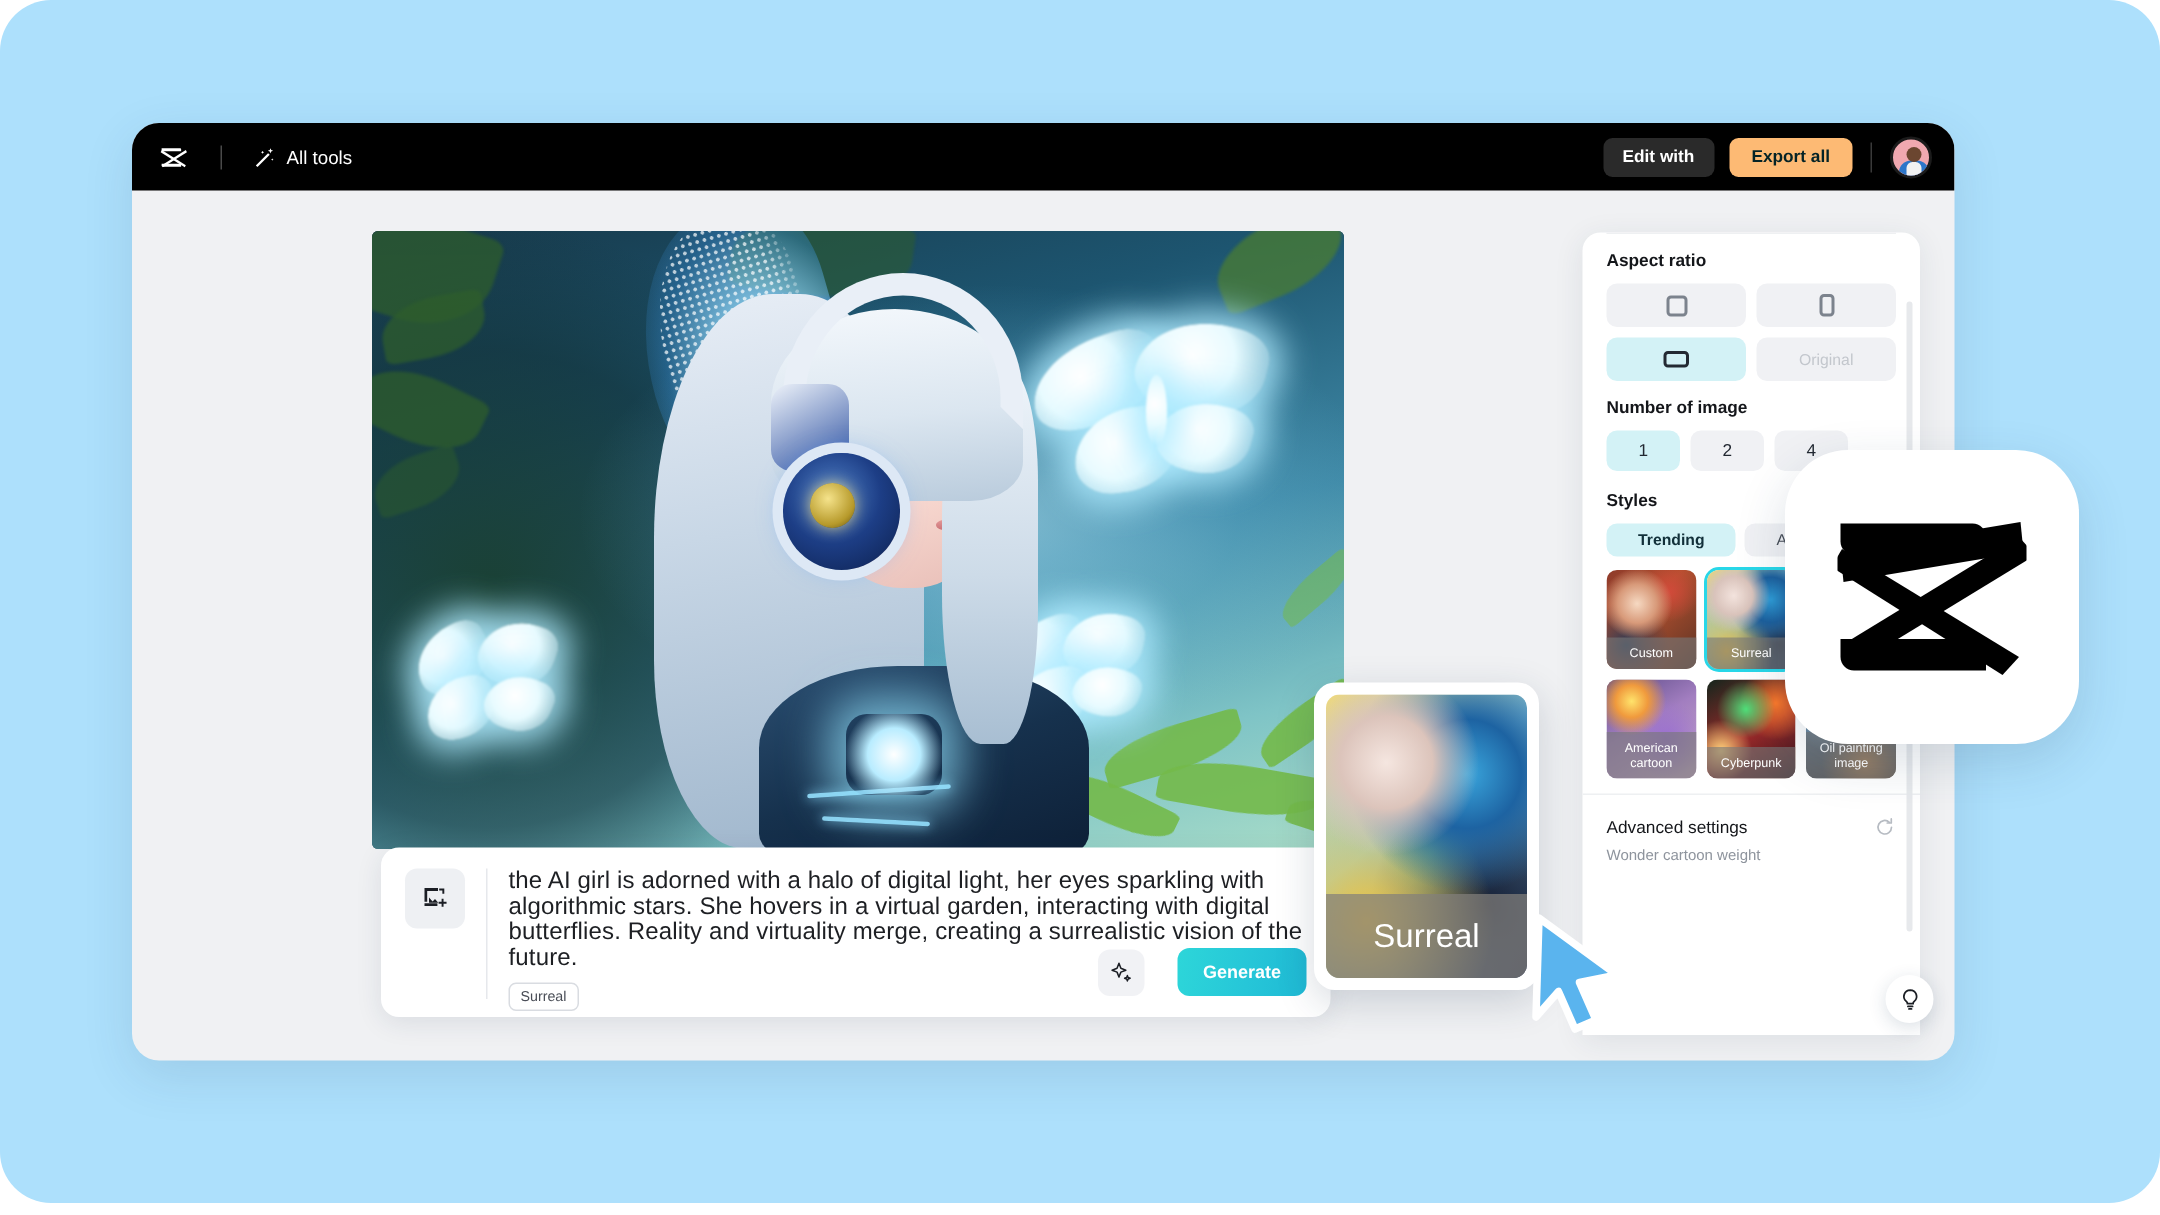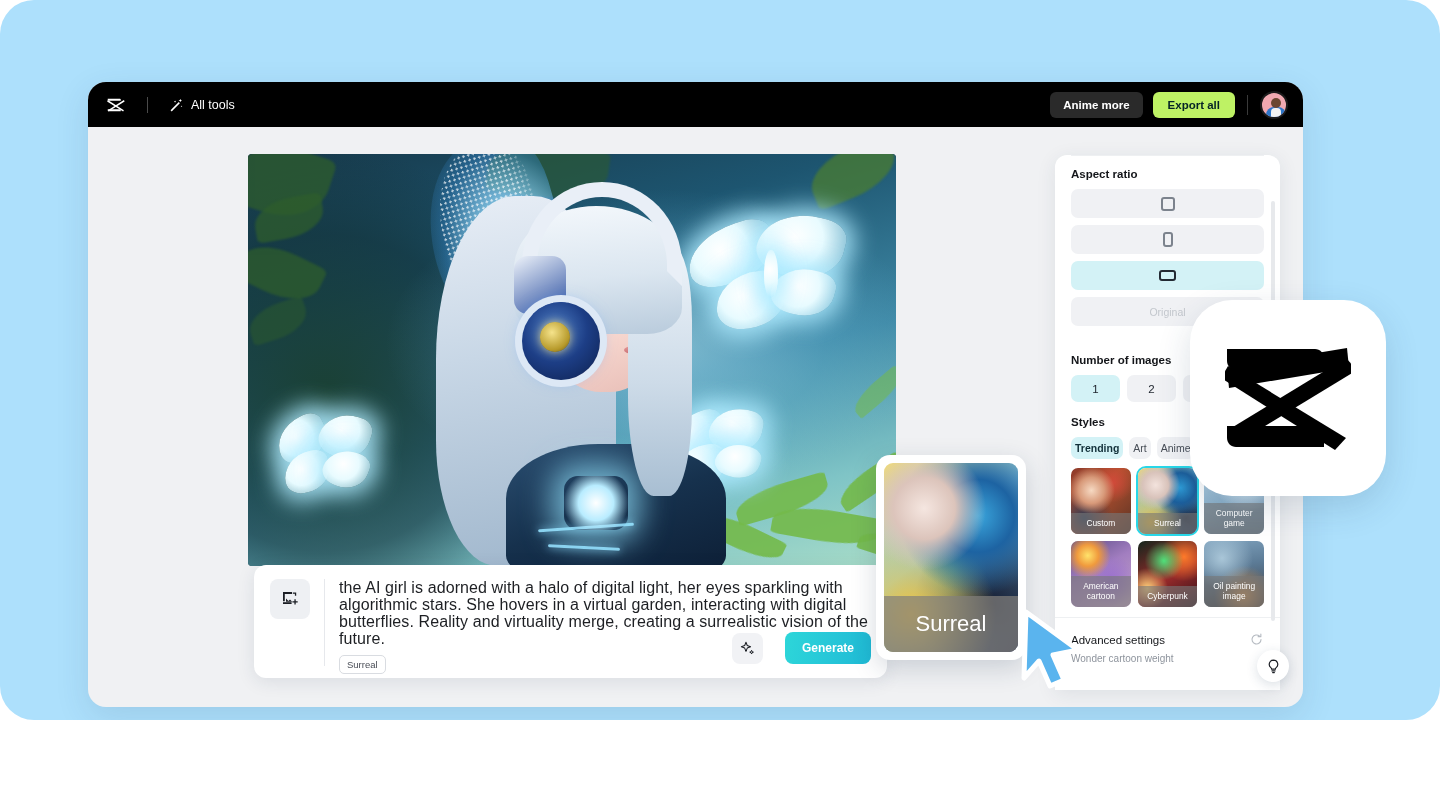--- a/index.html
+++ b/index.html
@@ -6,21 +6,21 @@
   html, body {
     width: 1440px; height: 810px;
     font-family: "Liberation Sans", sans-serif;
     overflow: hidden;
   }
   body { background: #ffffff; }
 
   
   .canvas {
     position: absolute; left: 0; top: 0;
-    width: 1440px; height: 720px;
+    width: 1440px; height: 802px;
     background: #ade0fc;
     border-radius: 34px;
     overflow: hidden;
   }
 
   
   .app-window {
     position: absolute; left: 88px; top: 82px;
     width: 1215px; height: 625px;
     background: #f0f1f3;
@@ -50,21 +50,21 @@
     margin-left: auto; display: flex; align-items: center; gap: 10px;
     padding-right: 15px;
   }
   .btn-editmore {
     background: #2a2a2a; color: #fff;
     font-size: 11.5px; font-weight: bold;
     padding: 7px 13px; border-radius: 6px; border: none;
     cursor: pointer; white-space: nowrap;
   }
   .btn-exportall {
-    background: #bef264; color: #042326;
+    background: #fdba74; color: #042326;
     font-size: 11.5px; font-weight: bold;
     padding: 7px 15px; border-radius: 6px; border: none;
     cursor: pointer; white-space: nowrap;
   }
   .topbar-sep { width:1px; height:20px; background:#3a3a3a; margin:0 2px; }
   .avatar {
     width: 28px; height: 28px; border-radius: 50%;
     background: #f0a8b0; overflow: hidden; position: relative;
     border: 2px solid #1b1b1b; flex: none;
   }
@@ -233,21 +233,21 @@
   }
   .panel-title {
     font-size: 13px; font-weight: bold; color: #14161a;
     padding: 15px 16px 11px 16px;
   }
   .panel-rule { height:1px; background:#eef0f2; margin: 0 16px; }
   .panel-body { padding: 12px 16px 0 16px; position: relative; }
   .group-label {
     font-size: 11.5px; font-weight: bold; color:#14161a; margin-bottom: 9px;
   }
-  .ratio-grid { display:grid; grid-template-columns: repeat(1,1fr); gap: 7px; margin-bottom: 28px; }
+  .ratio-grid { display:grid; grid-template-columns: repeat(2,1fr); gap: 7px; margin-bottom: 12px; }
   .ratio-cell {
     height: 29px; border-radius: 7px; background:#f0f1f4;
     display:flex; align-items:center; justify-content:center; cursor:pointer;
   }
   .ratio-cell.sel { background:#d3f2f6; }
   .ratio-cell.disabled { color:#c3c7cd; font-size:10.5px; cursor:default; }
   .rshape { border: 2px solid #7c838d; border-radius: 3px; }
   .rshape.sq { width:14px; height:14px; }
   .rshape.pt { width:10px; height:15px; }
   .rshape.ls { width:17px; height:11px; border-color:#232a33; }
@@ -255,21 +255,21 @@
   .num-row { display:flex; gap: 7px; margin-bottom: 14px; }
   .num-cell {
     width: 49px; height: 27px; border-radius: 7px; background:#f0f1f4;
     display:flex; align-items:center; justify-content:center;
     font-size: 11.5px; color:#222831; cursor:pointer; flex:none;
   }
   .num-cell.sel { background:#d3f2f6; }
 
   .style-tabs { display:flex; gap:6px; margin-bottom: 9px; }
   .style-tab {
-    padding: 5px 4px; border-radius: 7px; background:#f0f1f4;
+    padding: 5px 21px; border-radius: 7px; background:#f0f1f4;
     font-size: 10.5px; color:#474d56; cursor:pointer; white-space:nowrap;
   }
   .style-tab.sel { background:#d3f2f6; color:#12303a; font-weight:bold; }
 
   .style-grid { display:grid; grid-template-columns: repeat(3, 1fr); gap: 7px; }
   .style-card {
     position:relative; height: 66px; border-radius: 7px; overflow:hidden; cursor:pointer;
   }
   .style-card.sel { outline: 2px solid #28d7e8; outline-offset: 0px; border-radius: 8px; }
   .style-thumb { position:absolute; inset:0; }
@@ -347,21 +347,21 @@
         <svg class="wand-icon" viewBox="0 0 20 20">
           <path d="M3.2 16.6 13.4 6.4l1.4 1.4L4.6 18z" fill="#fff"></path>
           <path d="M15.4 2.2l.6 1.6 1.6.6-1.6.6-.6 1.6-.6-1.6-1.6-.6 1.6-.6z" fill="#fff"></path>
           <path d="M8.8 4.3l.4 1 1 .4-1 .4-.4 1-.4-1-1-.4 1-.4z" fill="#fff"></path>
           <path d="M16.9 10.6l.3.8.8.3-.8.3-.3.8-.3-.8-.8-.3.8-.3z" fill="#fff"></path>
         </svg>
         <span>All tools</span>
       </div>
 
       <div class="topbar-right">
-        <button class="btn-editmore">Anime more</button>
+        <button class="btn-editmore">Edit with</button>
         <button class="btn-exportall">Export all</button>
         <div class="topbar-sep"></div>
         <div class="avatar">
           <div class="body"></div>
           <div class="shirt"></div>
           <div class="head"></div>
         </div>
       </div>
     </div>
 
@@ -468,21 +468,21 @@
           </div>
           <div class="ratio-cell">
             <div class="rshape pt"></div>
           </div>
           <div class="ratio-cell sel">
             <div class="rshape ls"></div>
           </div>
           <div class="ratio-cell disabled">Original</div>
         </div>
 
-        <div class="group-label">Number of images</div>
+        <div class="group-label">Number of image</div>
         <div class="num-row">
           <div class="num-cell sel">1</div>
           <div class="num-cell">2</div>
           <div class="num-cell">4</div>
         </div>
 
         <div class="group-label">Styles</div>
         <div class="style-tabs">
           <div class="style-tab sel">Trending</div>
           <div class="style-tab">Art</div>

